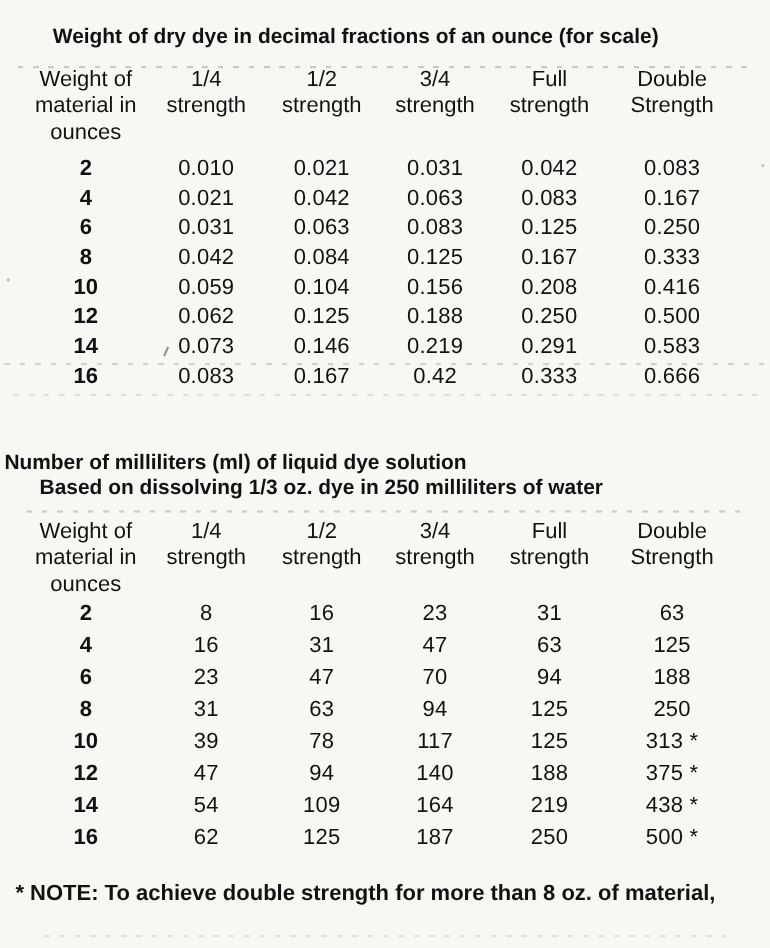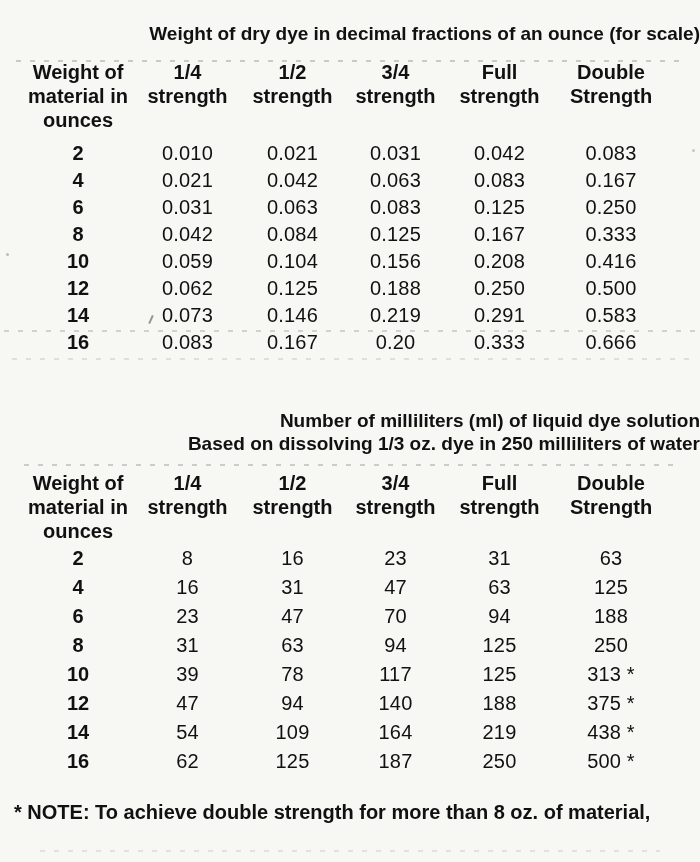--- a/index.html
+++ b/index.html
@@ -15,21 +15,21 @@
     height: 862px;
     background: var(--paper);
     color: var(--ink);
     font-family: "Liberation Sans", sans-serif;
     overflow: hidden;
   }
   .title {
     position: absolute;
     left: 0;
     width: 700px;
-    text-align: right;
+    text-align: left;
     font-weight: bold;
     font-size: 19px;
     line-height: 23px;
     white-space: nowrap;
   }
   #t1-title { top: 22px; text-indent: 48px; }
   #t2-title { top: 409px; text-indent: 4px; }
   #t2-subtitle { top: 432px; text-indent: 36px; }
 
   table.dyetable {
@@ -43,21 +43,21 @@
   #table2 { top: 466px; }
 
   table.dyetable th, table.dyetable td {
     text-align: center;
     padding: 0;
     font-size: 20px;
     color: var(--ink);
   }
   thead th {
     vertical-align: top;
-    font-weight: bold;
+    font-weight: normal;
     padding-top: 7px;
     line-height: 24px;
     height: 80px;
   }
   #table2 thead th { height: 78px; padding-top: 5px; }
   .hl { display: block; }
 
   tbody th { font-weight: bold; }
   tbody td { font-weight: normal; letter-spacing: 0.2px; }
   #table1 tbody th, #table1 tbody td { height: 27px; line-height: 27px; }
@@ -194,21 +194,21 @@
           <td>0.073</td>
           <td>0.146</td>
           <td>0.219</td>
           <td>0.291</td>
           <td>0.583</td>
         </tr>
       <tr>
           <th>16</th>
           <td>0.083</td>
           <td>0.167</td>
-          <td>0.20</td>
+          <td>0.42</td>
           <td>0.333</td>
           <td>0.666</td>
         </tr>
     </tbody>
   </table>
 
   <div class="title" id="t2-title">Number of milliliters (ml) of liquid dye solution</div>
   <div class="title" id="t2-subtitle">Based on dissolving 1/3 oz. dye in 250 milliliters of water</div>
 
   <table class="dyetable" id="table2">

